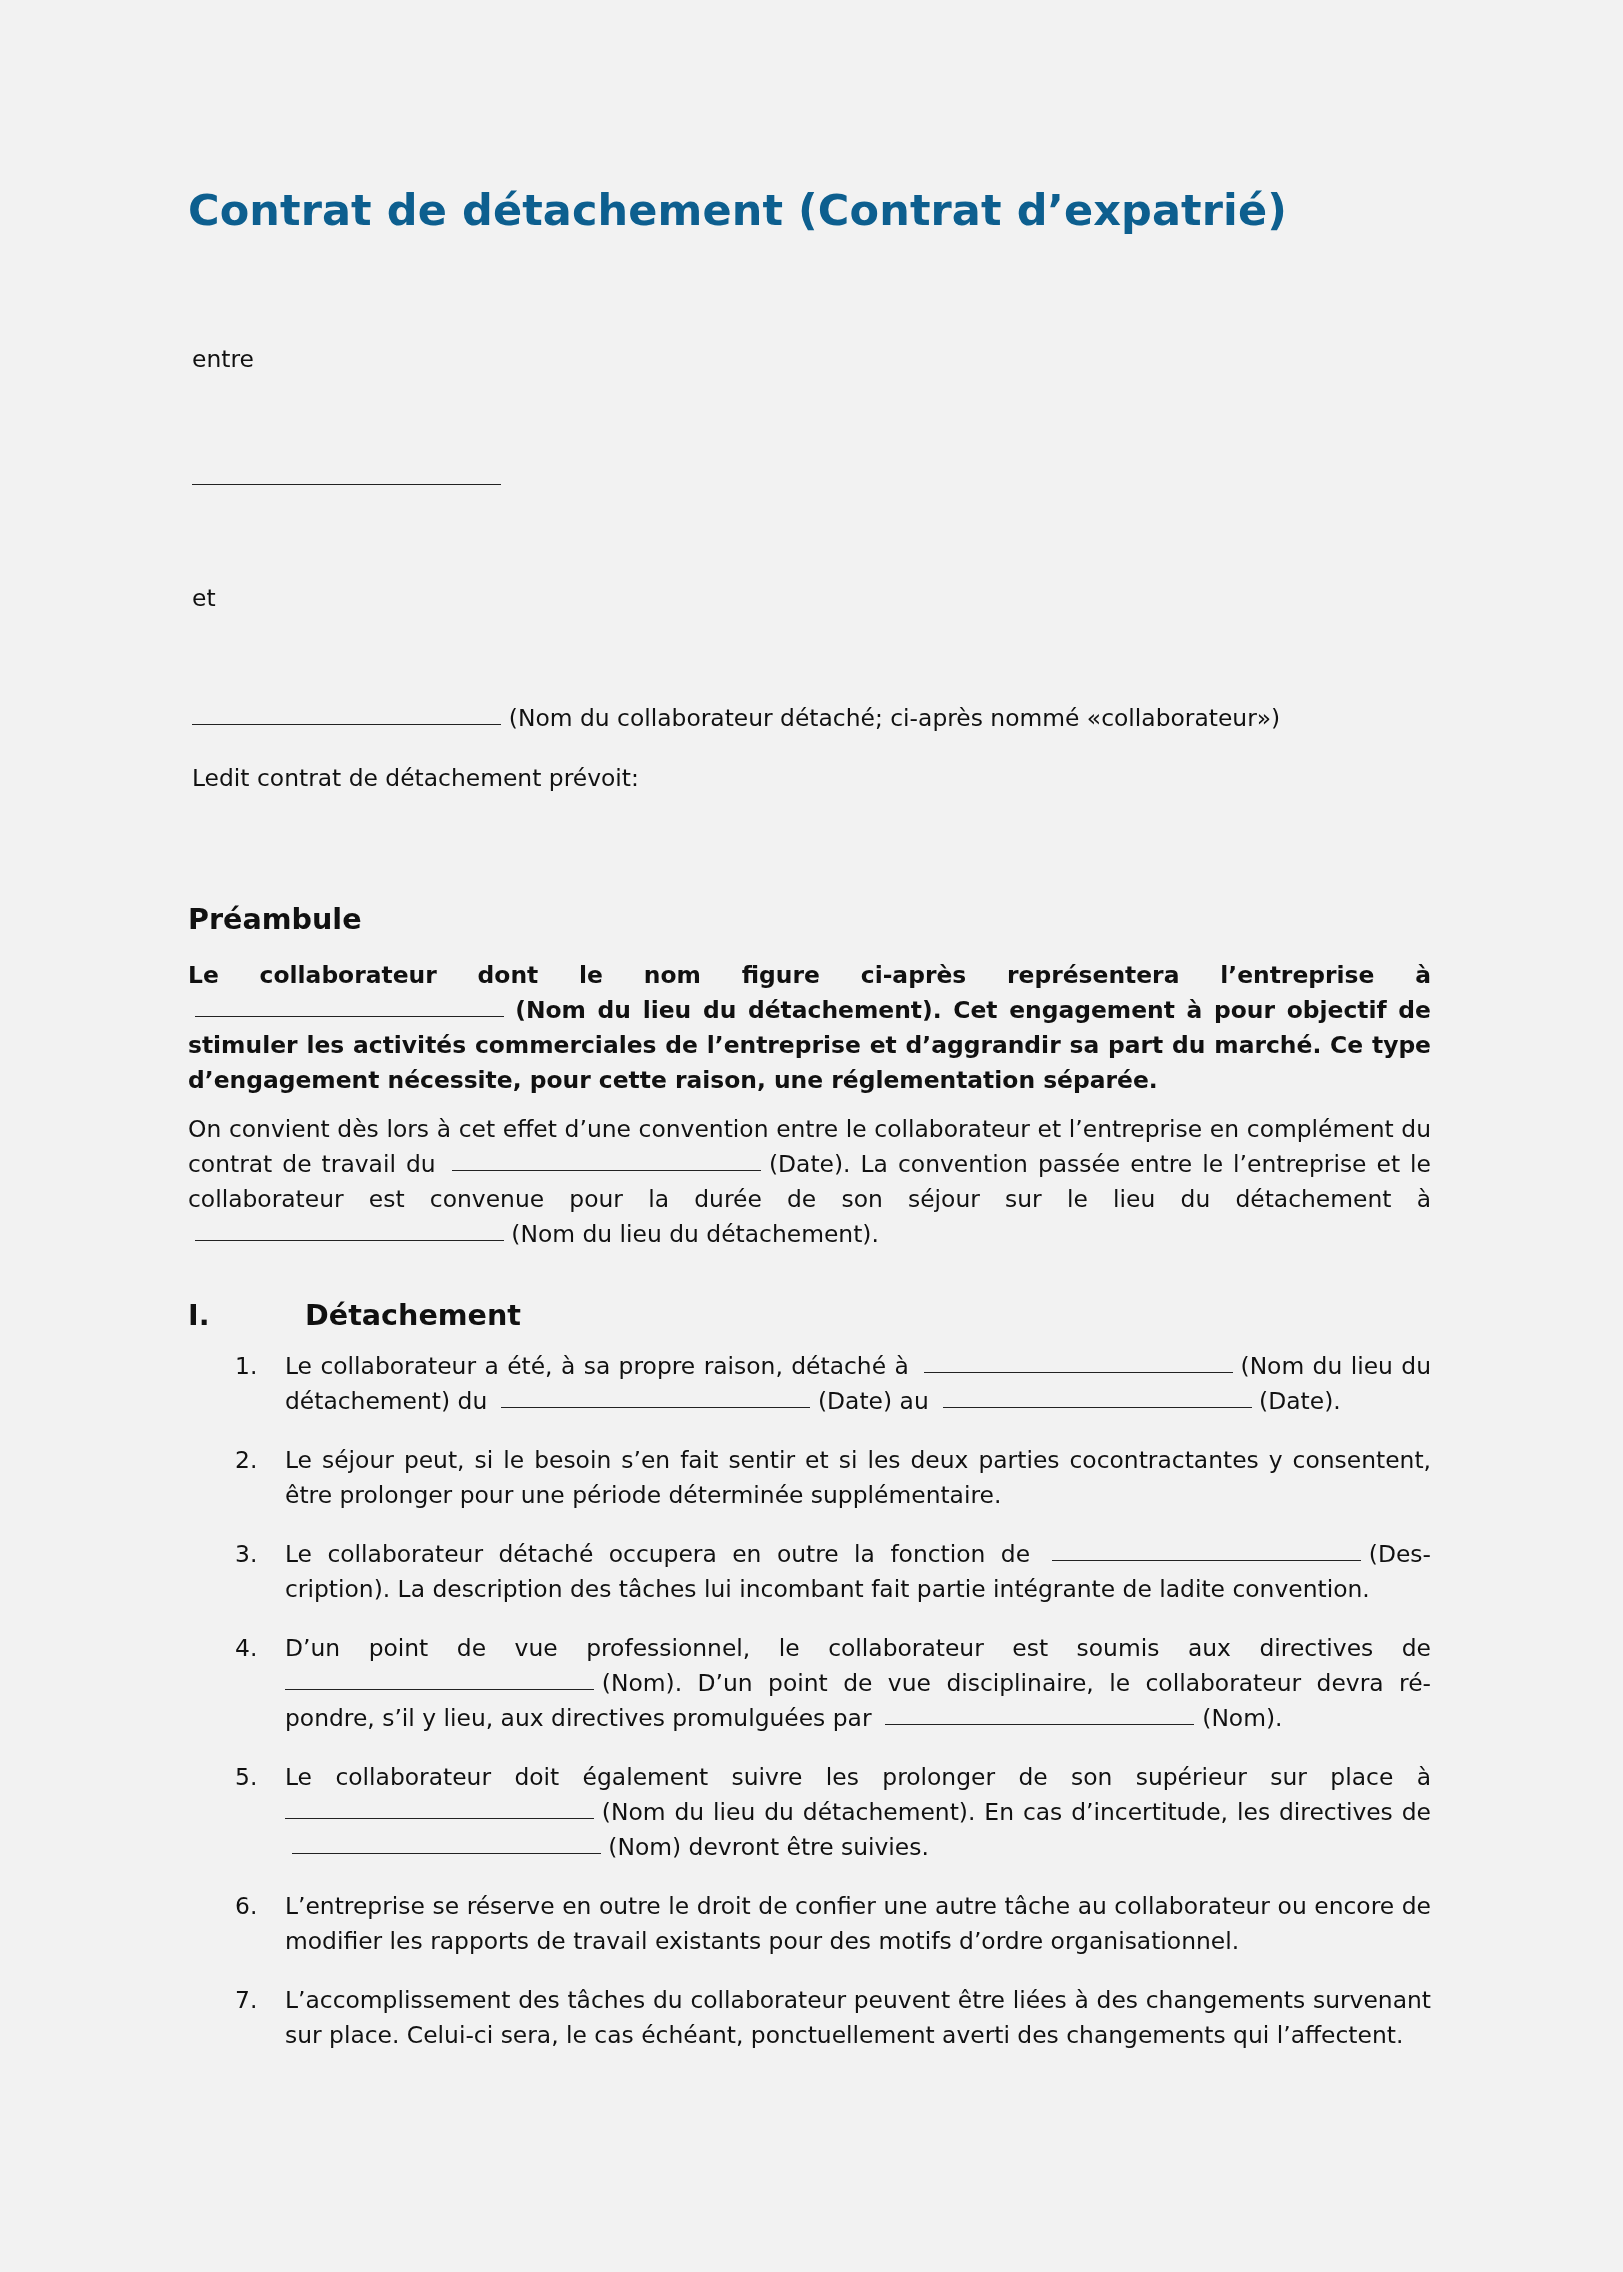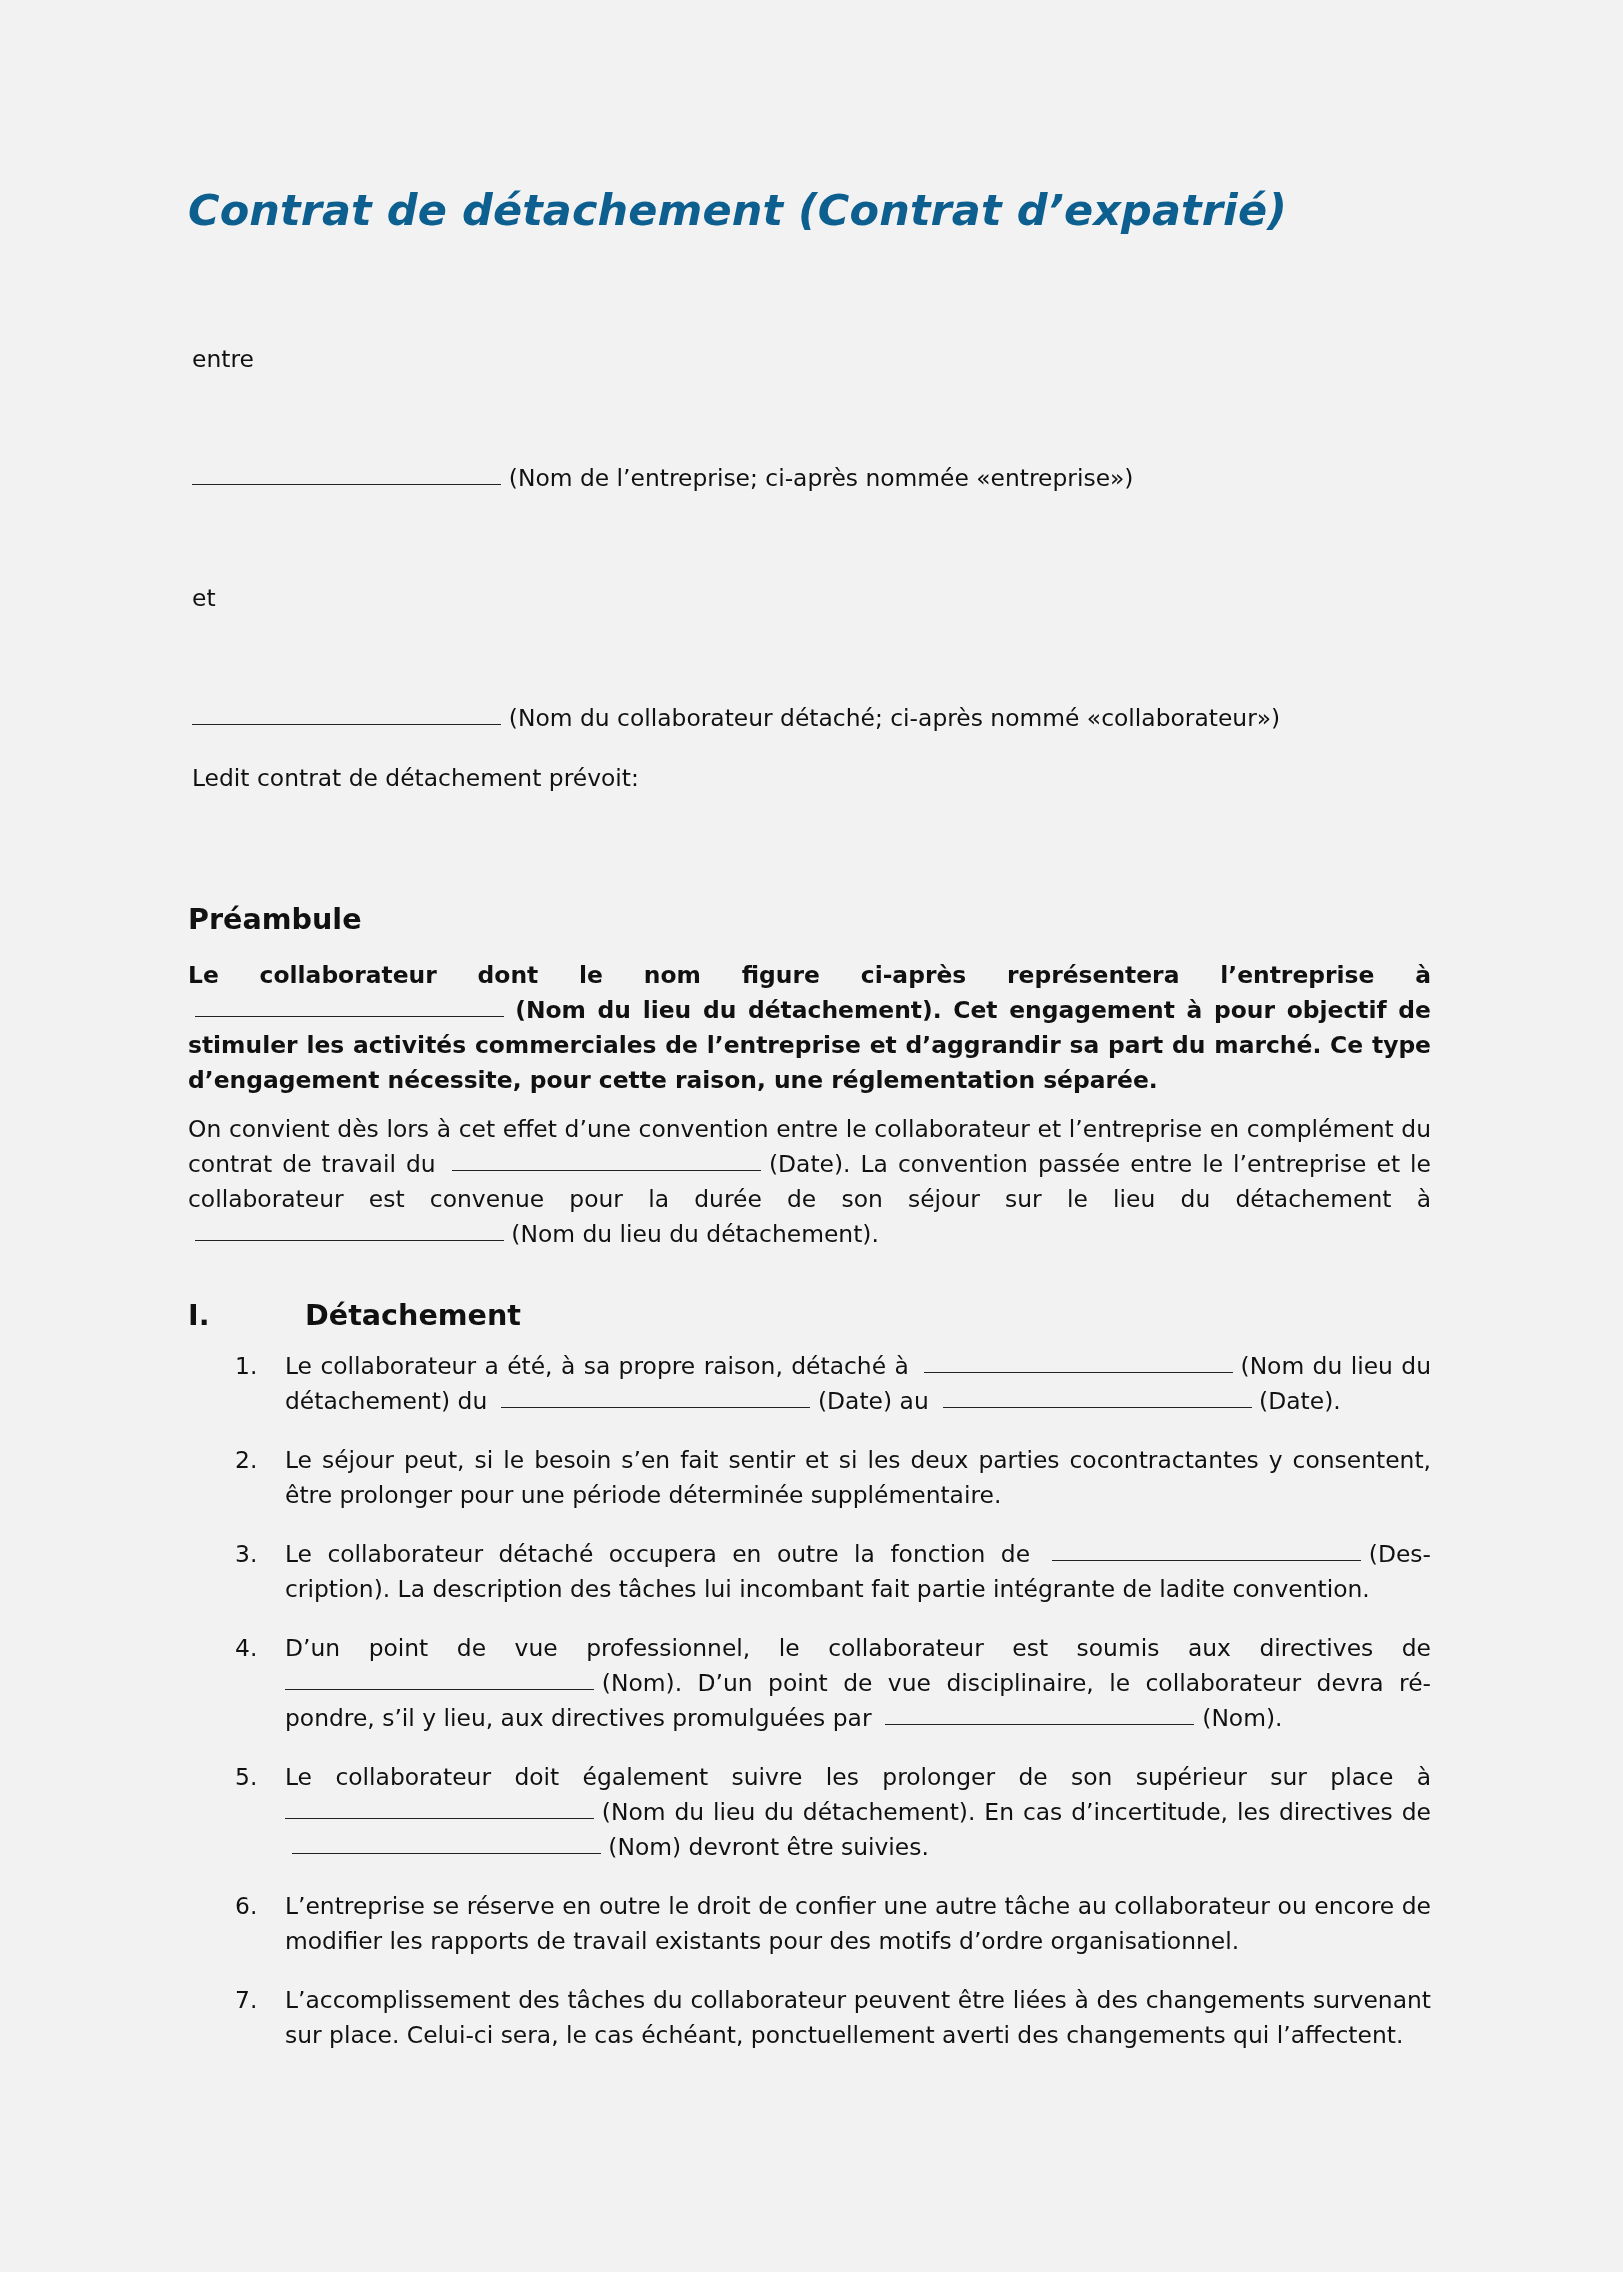--- a/index.html
+++ b/index.html
@@ -26,21 +26,20 @@
     top: 184px;
     left: 0;
     margin: 0;
     font-family: "DejaVu Sans", sans-serif;
     font-weight: bold;
     font-size: 43px;
     line-height: 52px;
     color: #0d5f8f;
     white-space: nowrap;
     letter-spacing: 0.1px;
-    font-style: italic;
   }
   .abs {
     position: absolute;
     left: 0;
     font-size: 23.4px;
     line-height: 35px;
     white-space: nowrap;
     margin: 4px;
   }
   .blank {
@@ -100,21 +99,21 @@
 </head>
 <body>
 
 <div class="page">
 
   <h1 class="title">Contrat de détachement (Contrat d’expatrié)</h1>
 
   <p class="abs" style="top:338px;">entre</p>
 
   <p class="abs" style="top:457px;">
-    <span class="blank"></span><span>(Nom de l’entreprise; ci-après nommée «entreprise»)</span>
+    <span class="blank"></span>
   </p>
 
   <p class="abs" style="top:577px;">et</p>
 
   <p class="abs" style="top:697px;text-align:center;">
     <span class="blank"></span><span>(Nom du collaborateur détaché; ci-après nommé «collaborateur»)</span>
   </p>
 
   <p class="abs" style="top:757px;">Ledit contrat de détachement prévoit:</p>
 

